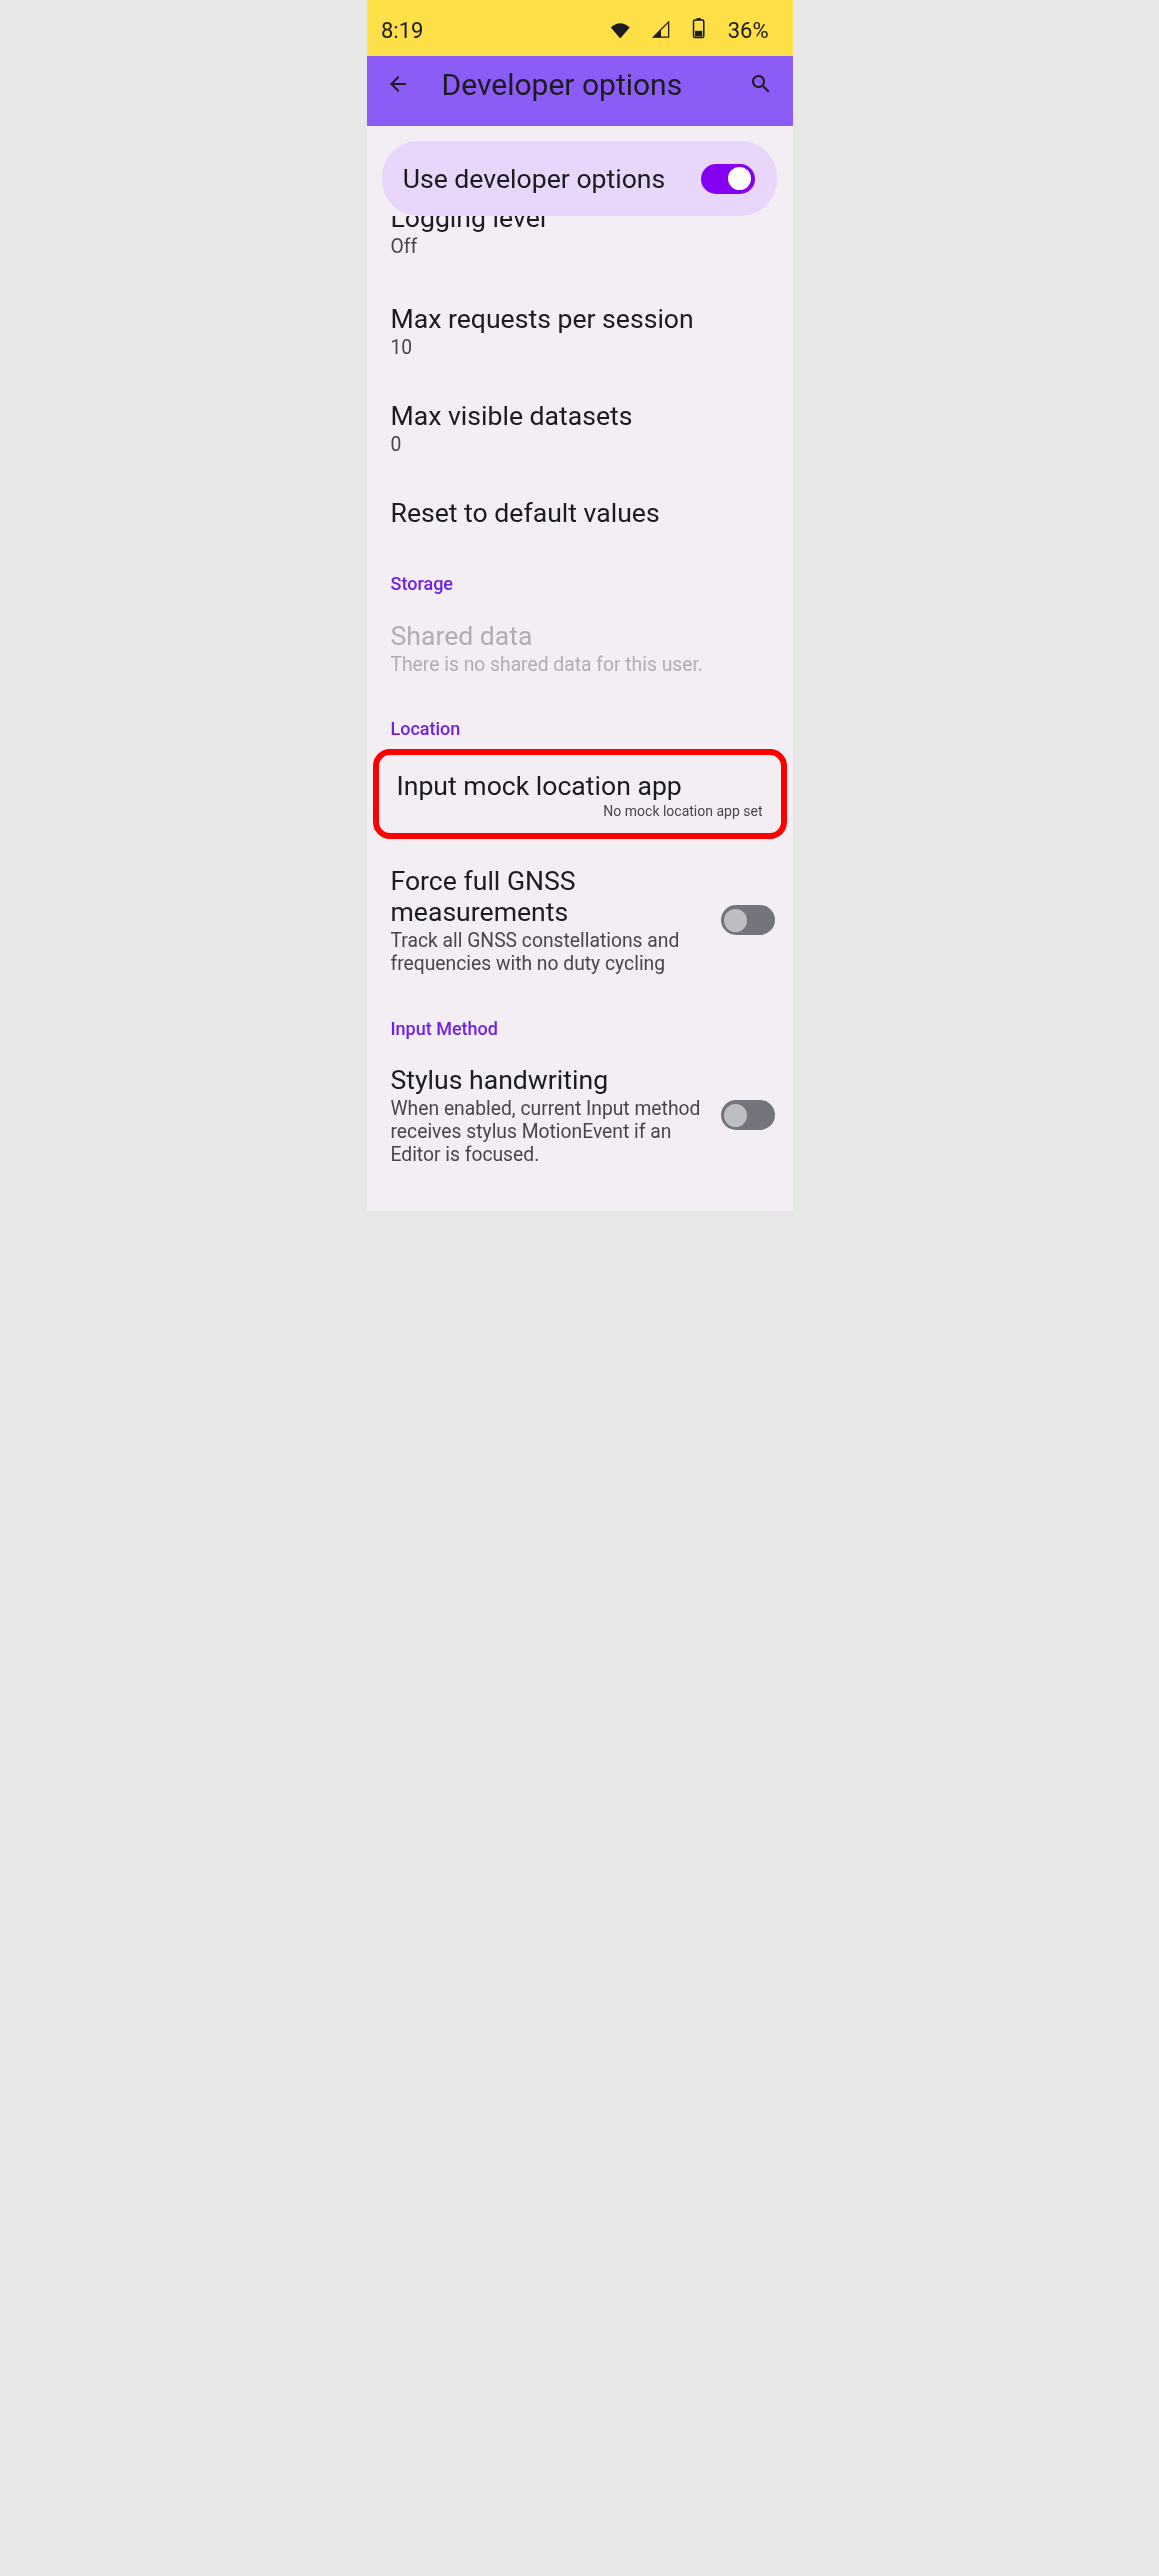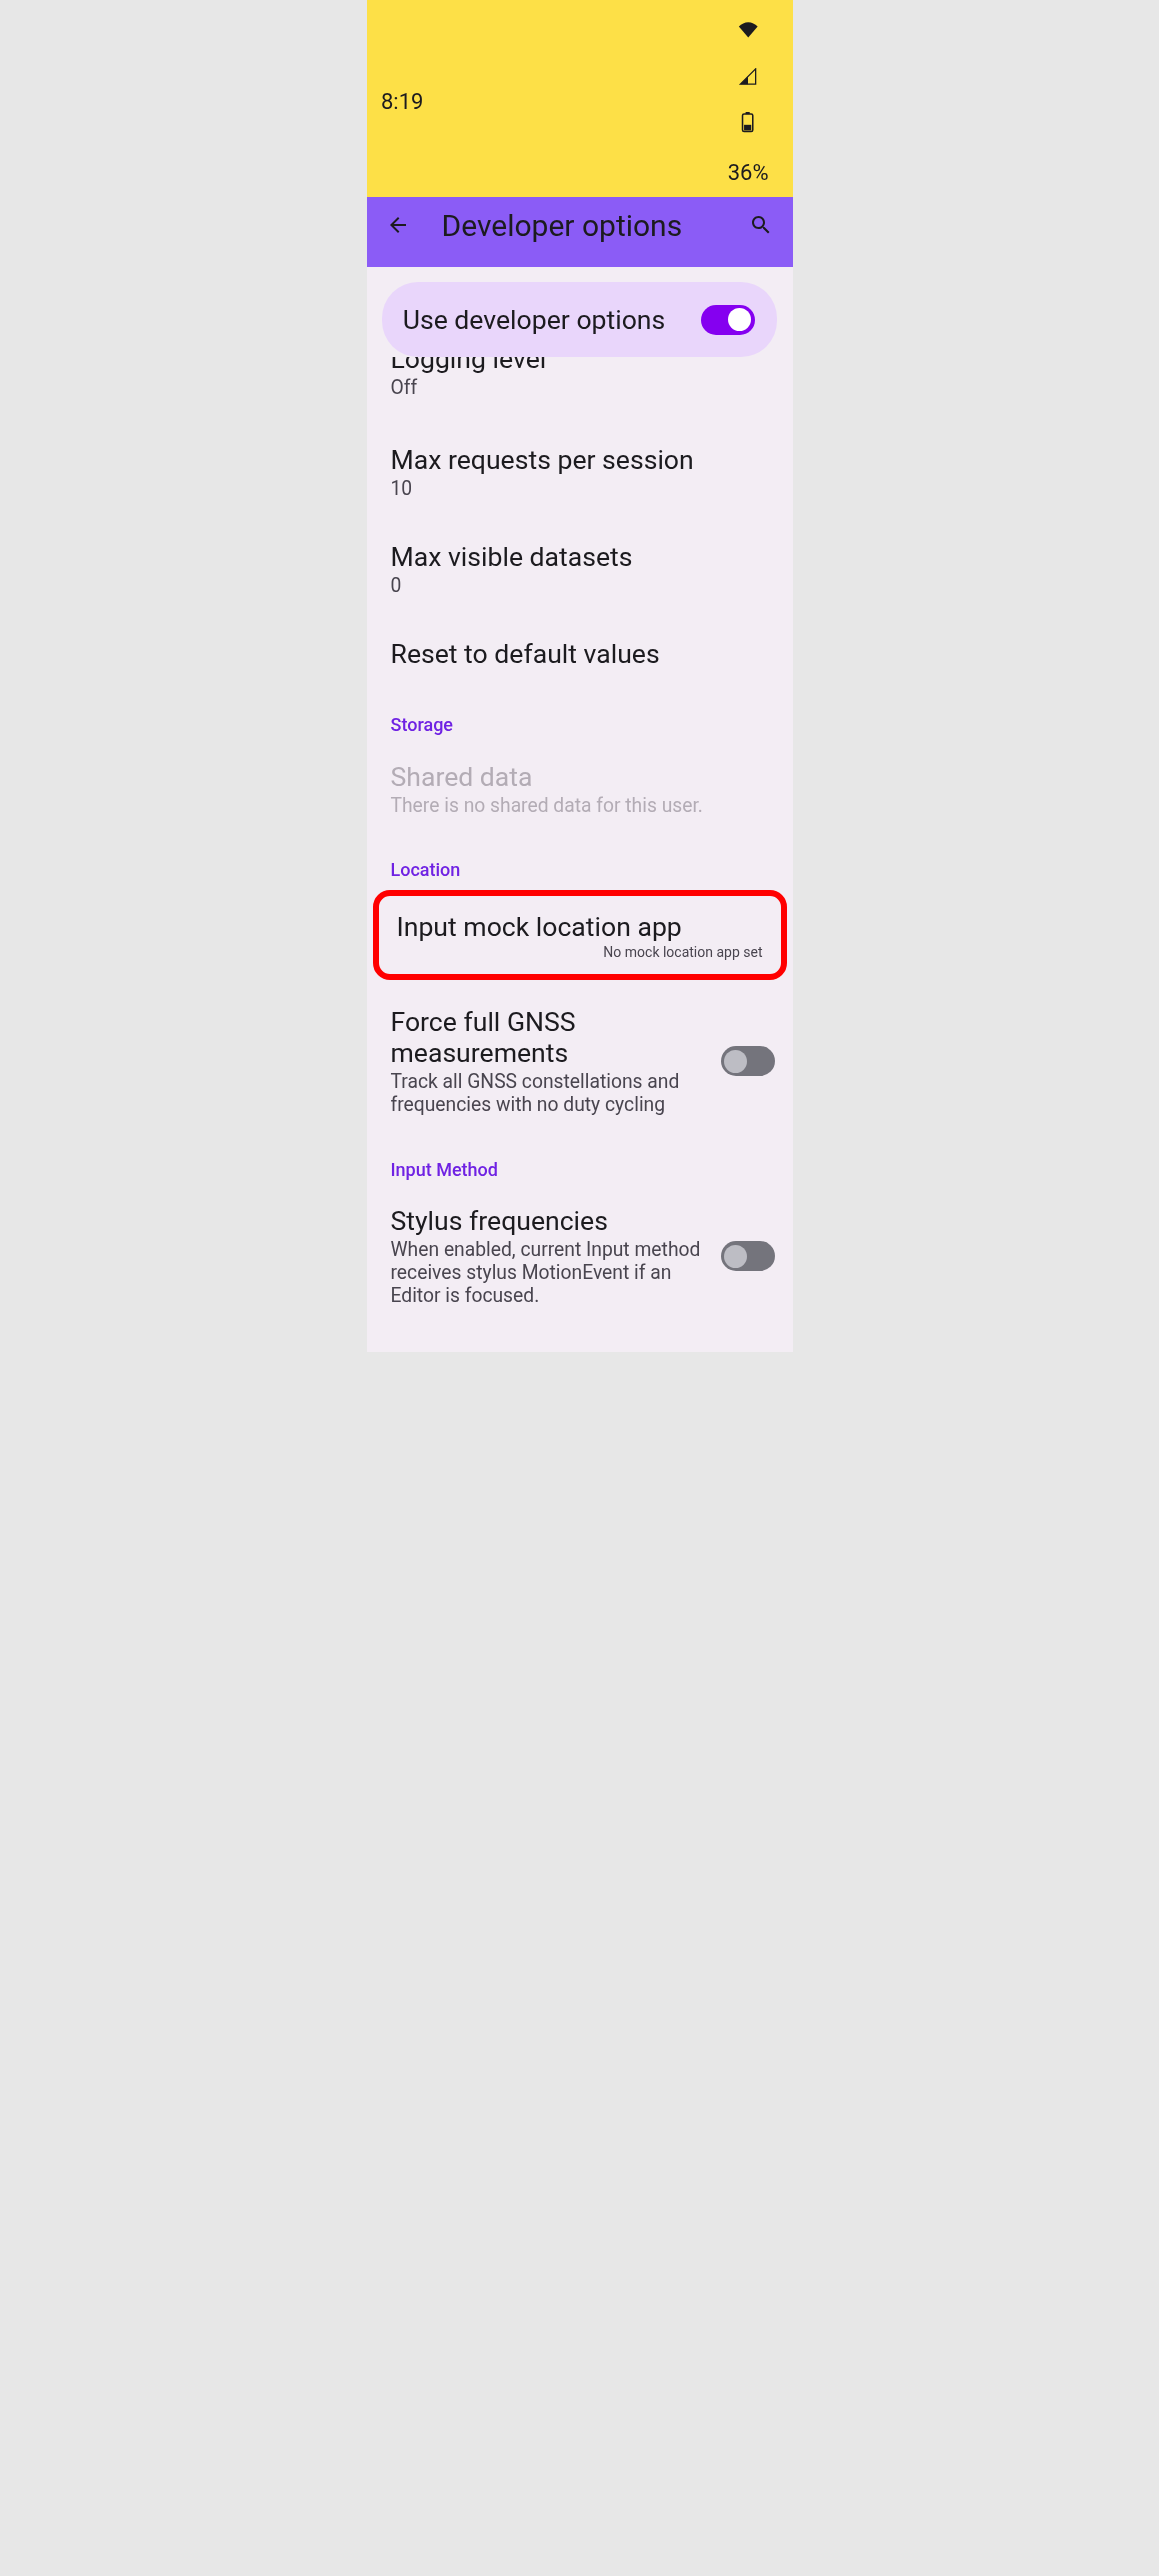--- a/index.html
+++ b/index.html
@@ -23,21 +23,20 @@
     align-items: center;
     padding: 18px 24px 12px 14.5px;
     background: #fde047;
     font-size: 22px;
     color: #1c1b1f;
   }
   .status-right {
     display: flex;
     align-items: center;
     gap: 22px;
-    flex-direction: column;
   }
   .app-bar {
     display: flex;
     align-items: center;
     padding: 11px 17px 24px 17px;
     background: #8b5cf6;
     gap: 29px;
   }
   .back-arrow {
     width: 29px;
@@ -258,21 +257,21 @@
       </div>
       <div class="switch off">
         <div class="switch-thumb"></div>
       </div>
     </div>
 
     <div class="section-header">Input Method</div>
 
     <div class="item-row">
       <div class="item-text">
-        <div class="item-title">Stylus frequencies</div>
+        <div class="item-title">Stylus handwriting</div>
         <div class="item-sub">When enabled, current Input method receives stylus MotionEvent if an Editor is focused.</div>
       </div>
       <div class="switch off">
         <div class="switch-thumb"></div>
       </div>
     </div>
 
   </div>
 </div>
 

